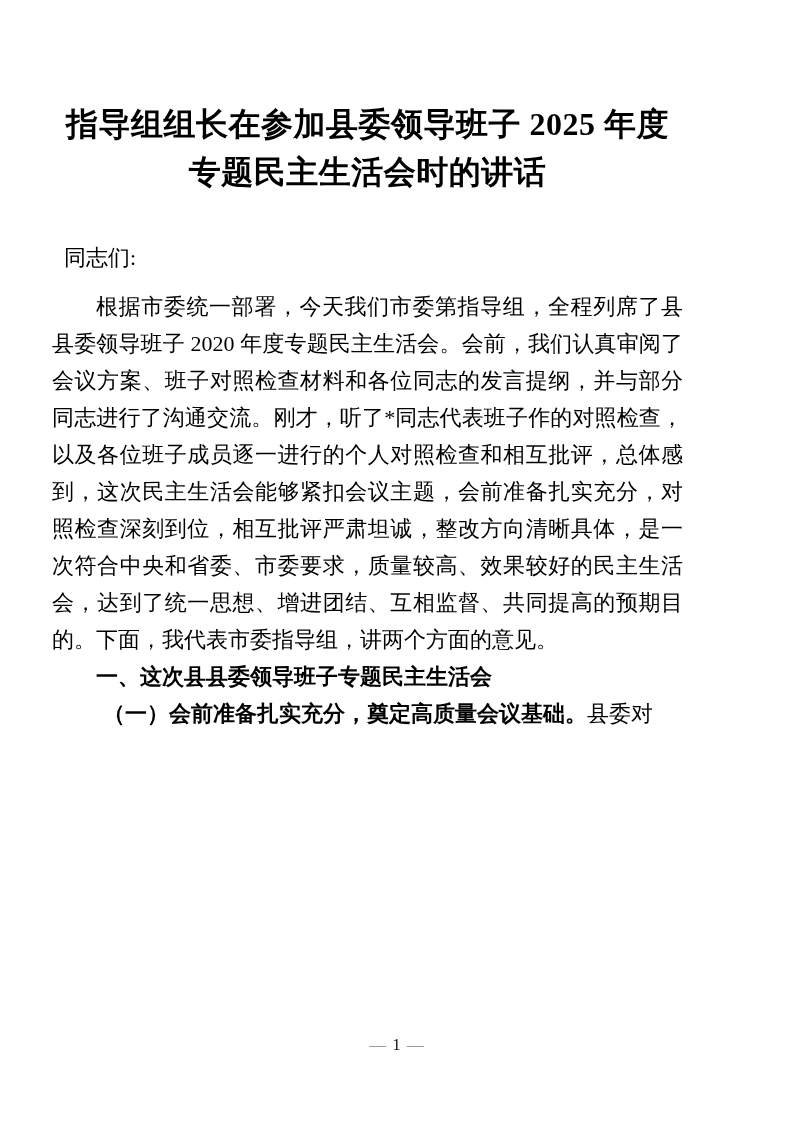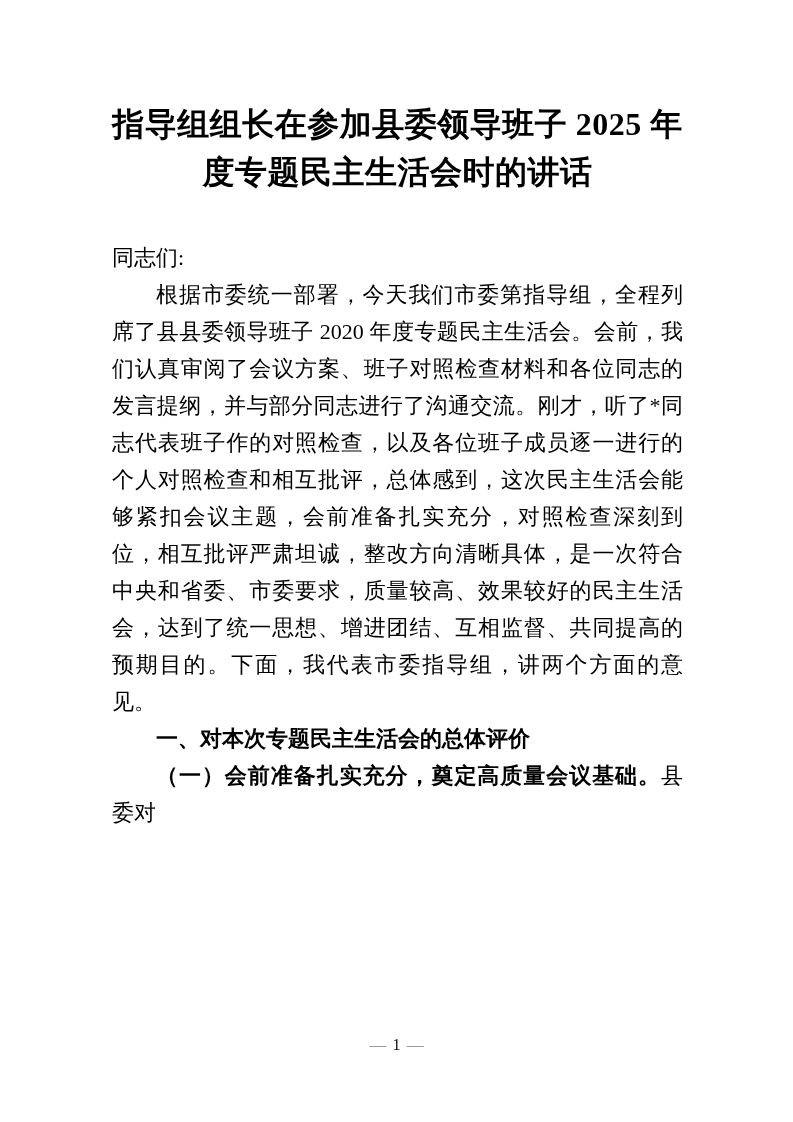--- a/index.html
+++ b/index.html
@@ -7,57 +7,58 @@
     padding: 0;
     background: #ffffff;
   }
   .page {
     position: relative;
     width: 793px;
     height: 1122px;
     background: #ffffff;
     overflow: hidden;
     box-sizing: border-box;
-    padding: 100px 110px 0 112px;
+    padding: 100px 110px 0 52px;
     color: #000000;
     font-family: "Liberation Serif", "DejaVu Serif", serif;
   }
   .doc-title {
     font-family: "Liberation Serif", "DejaVu Serif", serif;
     font-weight: bold;
     font-size: 32px;
     line-height: 48px;
     text-align: center;
     letter-spacing: 0.5px;
     margin: 0 0 43px 0;
   }
   .body-text {
     font-size: 22px;
     line-height: 37px;
     text-align: justify;
   }
   .salutation {
     text-indent: 0;
-    margin: 0;
+    margin: 12px;
   }
   .para {
     text-indent: 2em;
     margin: 0;
   }
   .section-heading {
     font-family: "Liberation Sans", "DejaVu Sans", sans-serif;
     font-weight: bold;
     font-size: 22px;
     line-height: 37px;
     text-indent: 2em;
     margin: 0;
     text-align: left;
   }
   .lead-bold {
     font-weight: bold;
+    margin-left: 7px;
   }
   .footer {
     position: absolute;
     top: 1033px;
     left: 0;
     width: 793px;
     text-align: center;
     font-size: 17px;
     line-height: 24px;
     font-family: "Liberation Serif", "DejaVu Serif", serif;
@@ -76,21 +77,21 @@
 <div class="page">
 
   <h1 class="doc-title">指导组组长在参加县委领导班子 2025 年度专题民主生活会时的讲话</h1>
 
   <div class="body-text">
 
     <p class="salutation">同志们:</p>
 
     <p class="para">根据市委统一部署，今天我们市委第指导组，全程列席了县县委领导班子 2020 年度专题民主生活会。会前，我们认真审阅了会议方案、班子对照检查材料和各位同志的发言提纲，并与部分同志进行了沟通交流。刚才，听了*同志代表班子作的对照检查，以及各位班子成员逐一进行的个人对照检查和相互批评，总体感到，这次民主生活会能够紧扣会议主题，会前准备扎实充分，对照检查深刻到位，相互批评严肃坦诚，整改方向清晰具体，是一次符合中央和省委、市委要求，质量较高、效果较好的民主生活会，达到了统一思想、增进团结、互相监督、共同提高的预期目的。下面，我代表市委指导组，讲两个方面的意见。</p>
 
-    <p class="section-heading">一、对本次专题民主生活会的总体评价</p>
+    <p class="section-heading">一、这次县县委领导班子专题民主生活会</p>
 
 
     <p class="para"><span class="lead-bold">（一）会前准备扎实充分，奠定高质量会议基础。</span><span>县委对</span></p>
 
   </div>
 
   <div class="footer">
     <span class="dash">—</span><span class="num">1</span><span class="dash">—</span>
   </div>
 

